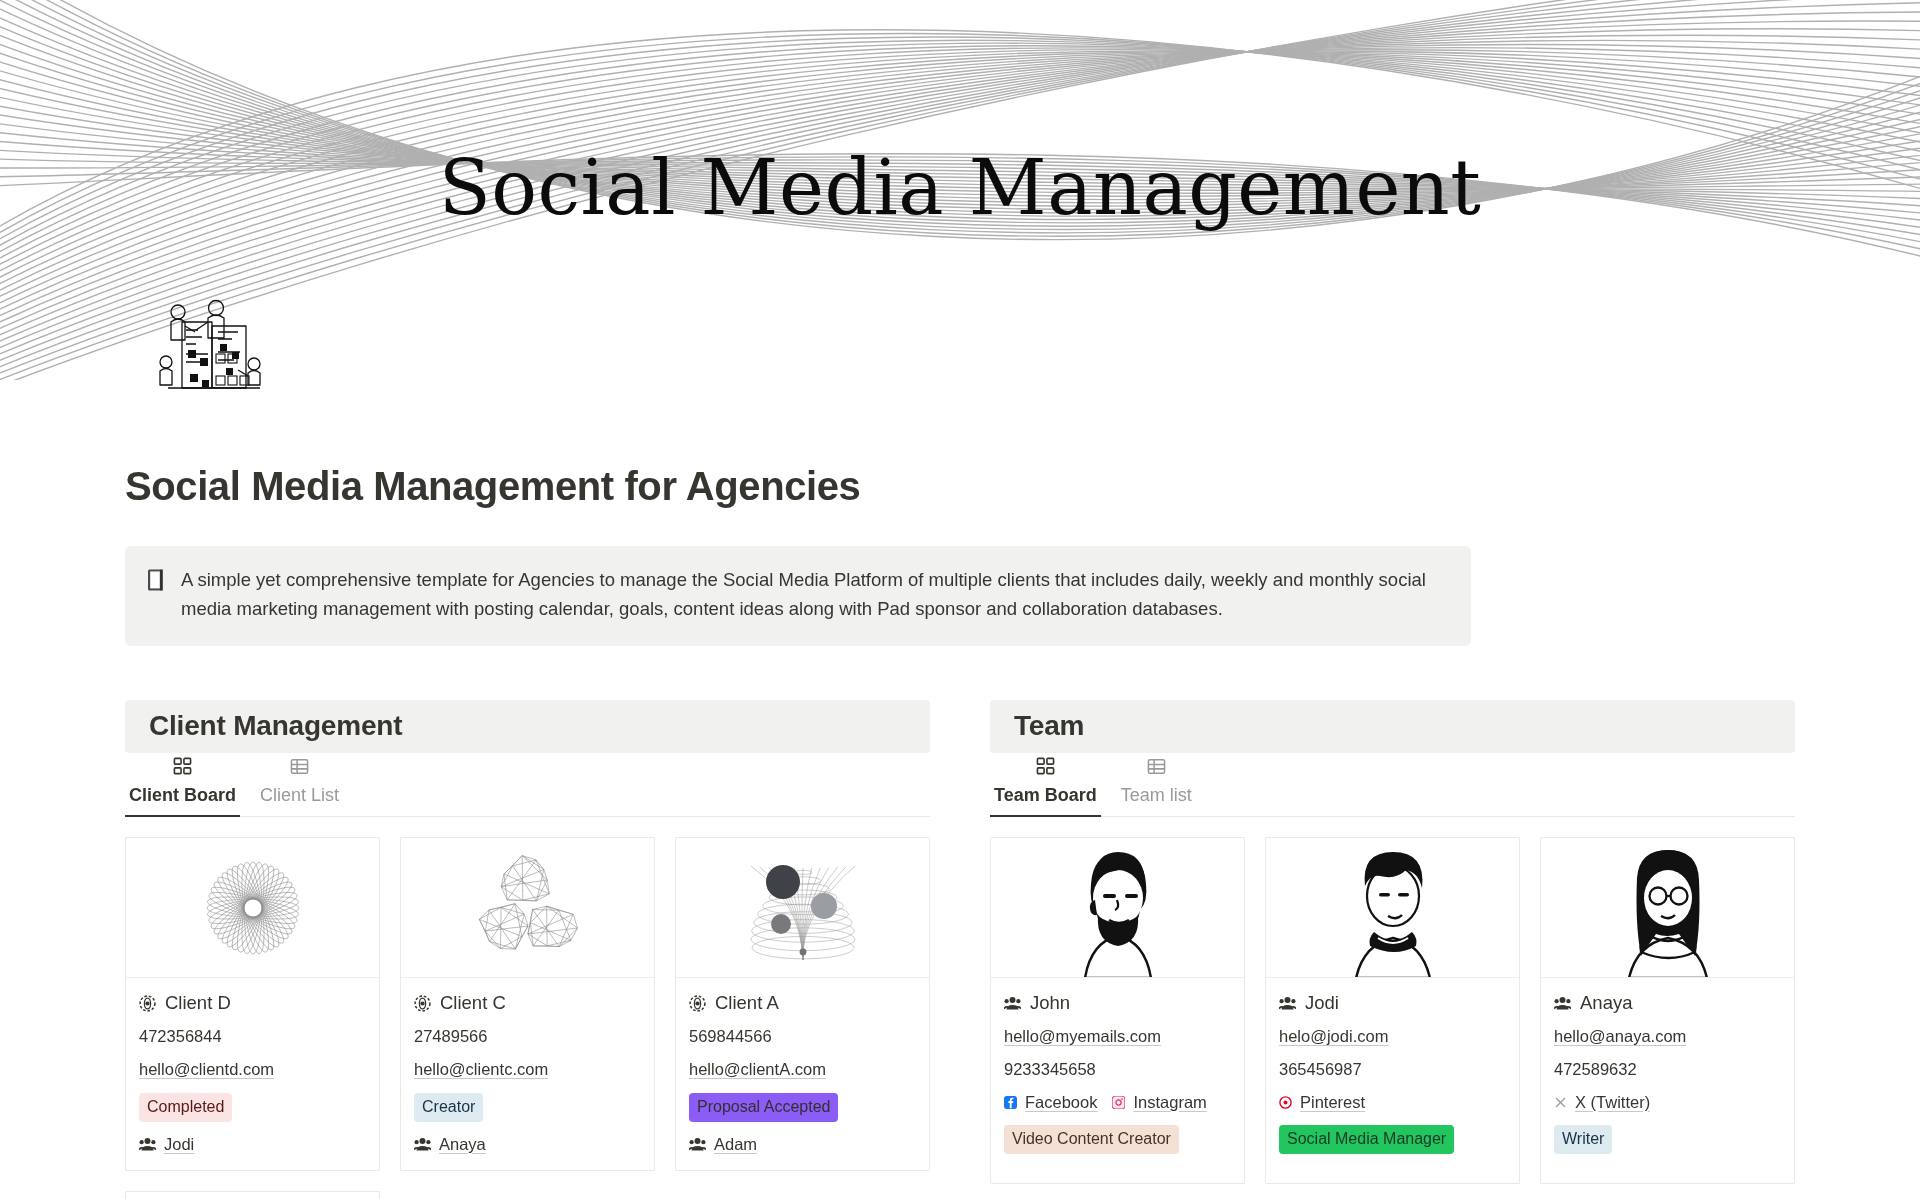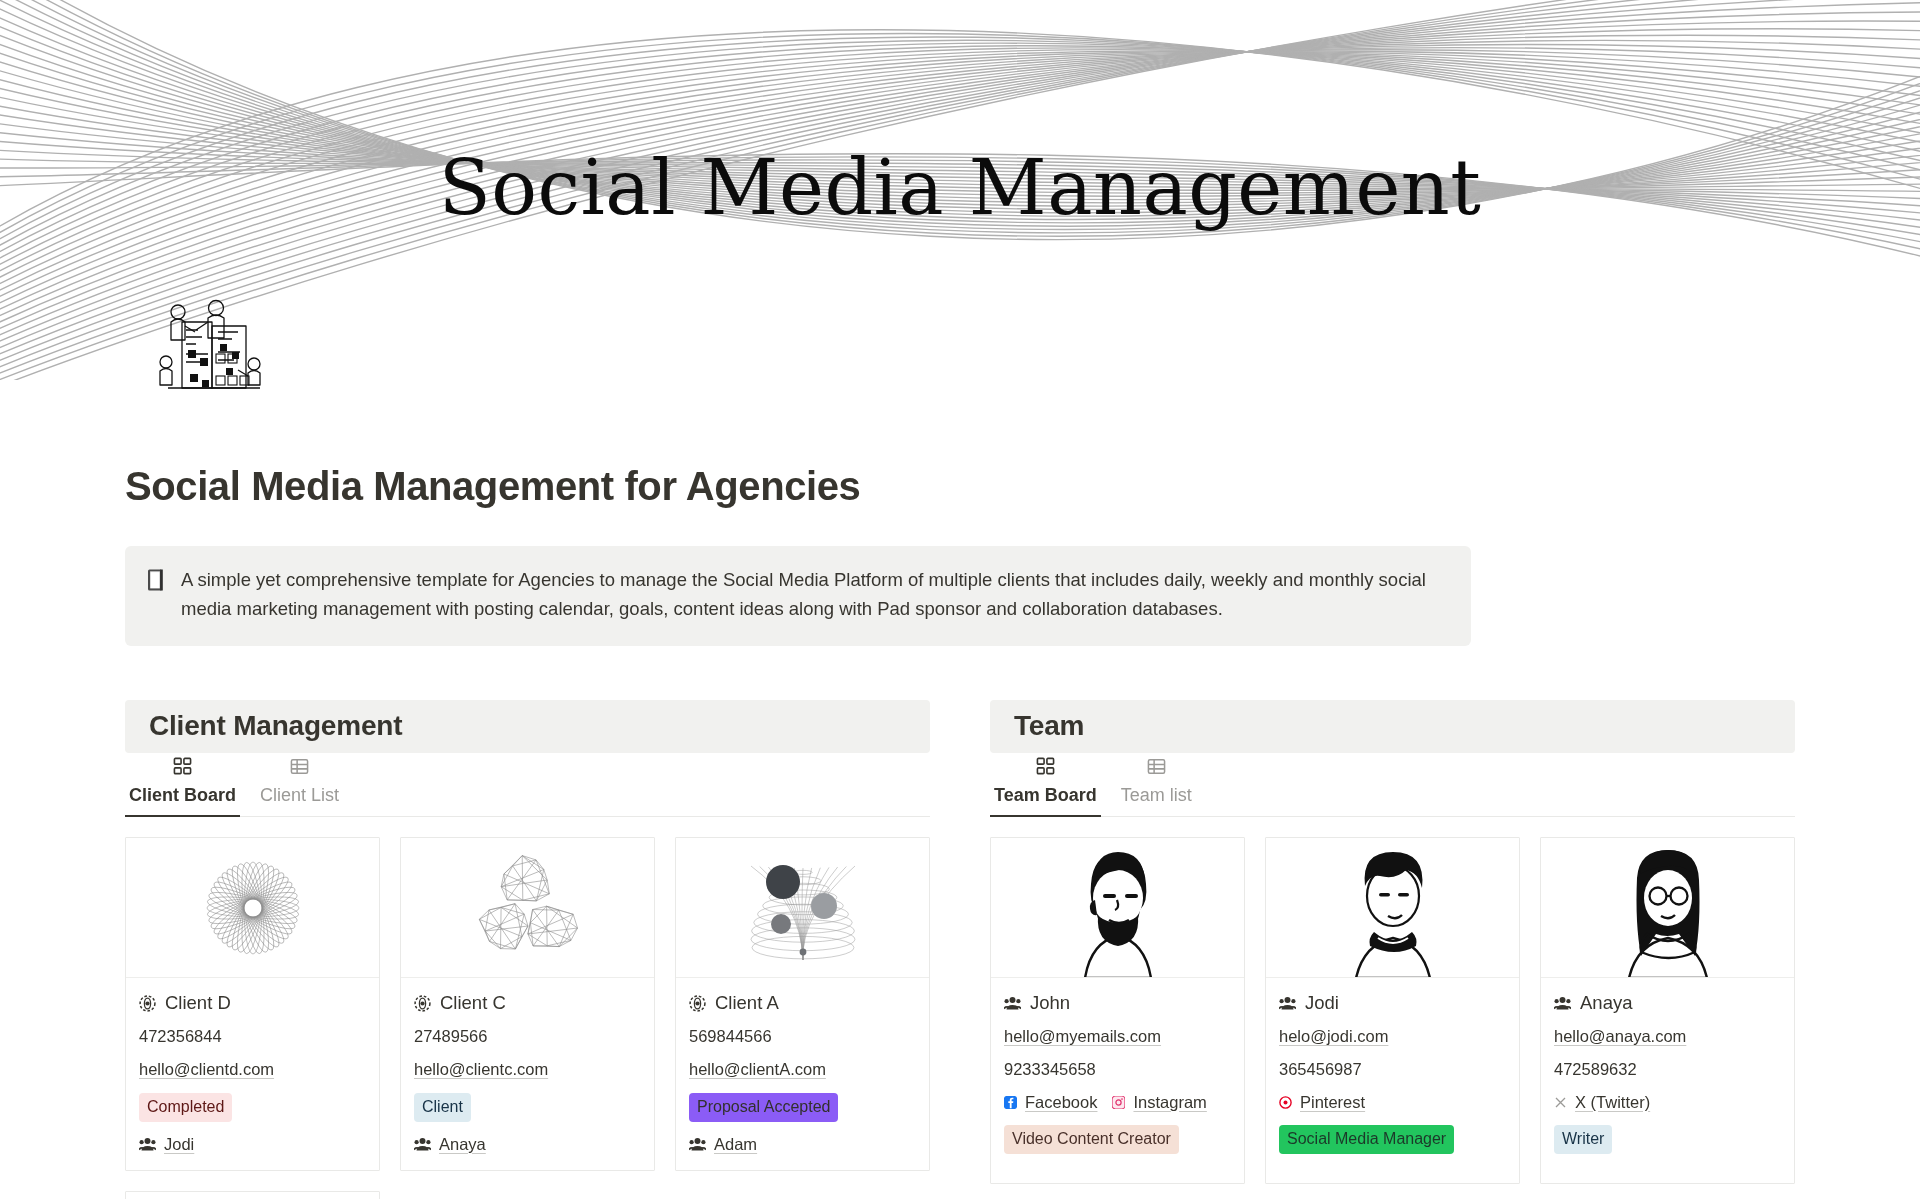--- a/index.html
+++ b/index.html
@@ -487,21 +487,21 @@
         <div class="card-title">
                 <svg class="ti" viewBox="0 0 17 17">
   <circle cx="8.5" cy="8.5" r="7.4" fill="none" stroke="#37352f" stroke-width="1.5" stroke-dasharray="2.6 1.9"></circle>
   <ellipse cx="8.5" cy="8.5" rx="3.1" ry="5.4" fill="none" stroke="#37352f" stroke-width="1.3"></ellipse>
   <circle cx="8.5" cy="8.5" r="2.1" fill="#37352f"></circle>
                 </svg>
           <span>Client C</span>
               </div>
         <div class="card-line">27489566</div>
         <div class="card-line link">hello@clientc.com</div>
-        <div><span class="badge" style="background:#ddebf1;color:#183347">Client</span></div>
+        <div><span class="badge" style="background:#ddebf1;color:#183347">Creator</span></div>
         <div class="card-assignee">
                 <svg class="people-ic" viewBox="0 0 17 14">
   <circle cx="8.5" cy="4" r="3" fill="#37352f"></circle>
   <path d="M2.5 13.5 q0 -4.6 6 -4.6 q6 0 6 4.6z" fill="#37352f"></path>
   <circle cx="2.6" cy="5.2" r="2.1" fill="#37352f"></circle>
                   <circle cx="14.4" cy="5.2" r="2.1" fill="#37352f"></circle>
   <path d="M-0.6 13.5 q0 -3.4 3.8 -3.4 q1 0 1.8 .3" fill="#37352f"></path>
   <path d="M17.6 13.5 q0 -3.4 -3.8 -3.4 q-1 0 -1.8 .3" fill="#37352f"></path>
                 </svg>
           <span class="txt">Anaya</span>

